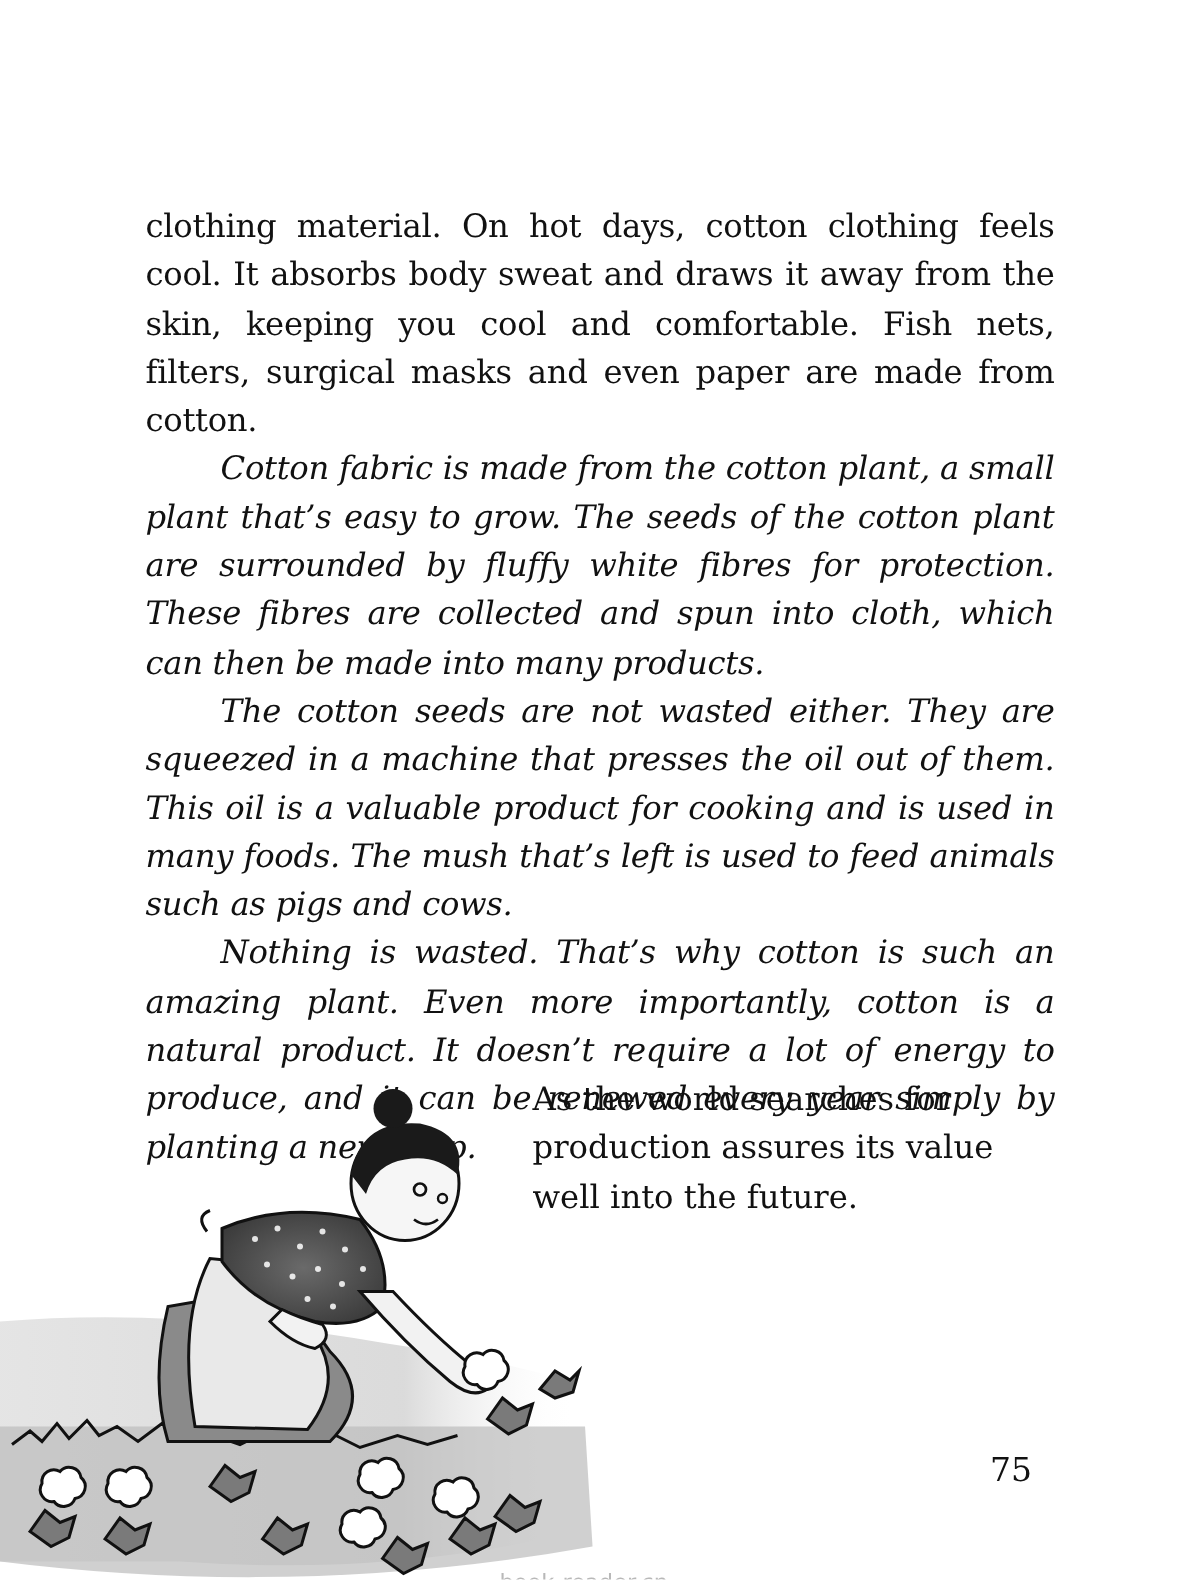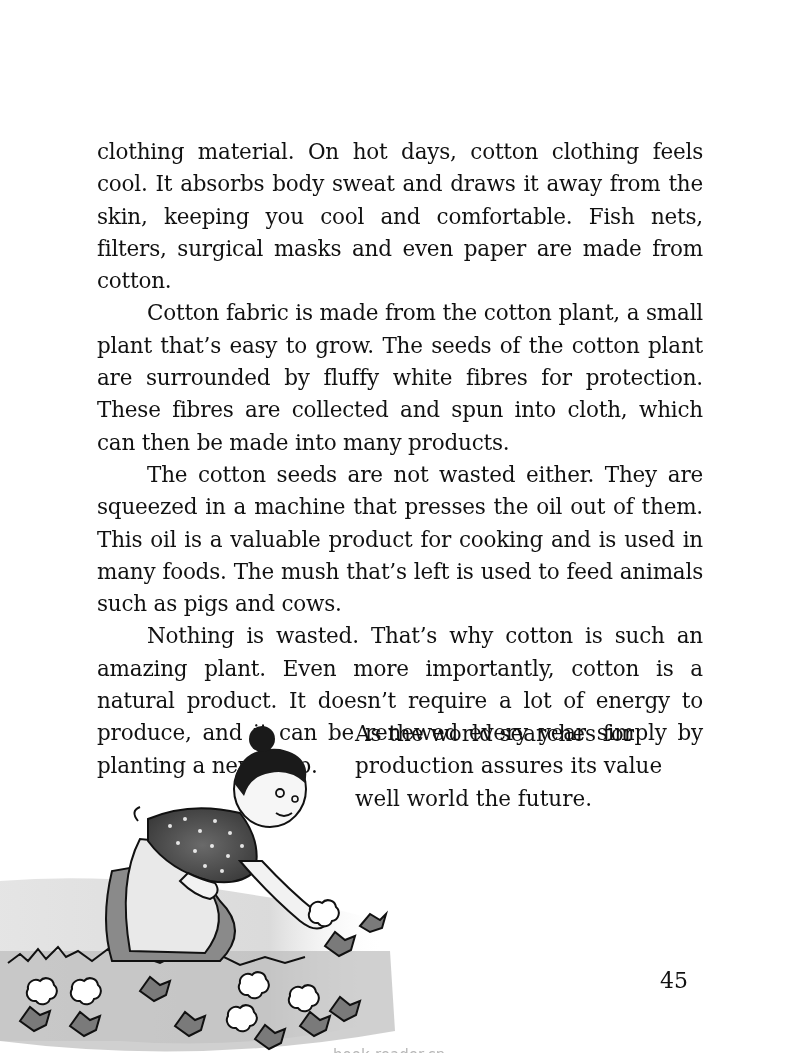--- a/index.html
+++ b/index.html
@@ -7,21 +7,21 @@
     width: 800px; height: 1053px; background: #ffffff; position: relative; overflow: hidden;
     font-family: "DejaVu Serif", "Liberation Serif", serif; color: #111;
   }
   .page { position: absolute; left: 0; top: 16px; width: 800px; height: 1053px; }
   .body-text {
     position: absolute; left: 97px; top: 120px; width: 606px;
     font-size: 21.5px; line-height: 32.3px; text-align: justify;
     letter-spacing: -0.2px;
   }
   .para { margin: 0; text-indent: 0; }
-  .para.indent { text-indent: 50px; }
+  .para.indent { text-indent: 50px; font-style: italic; }
   .side-text {
     position: absolute; left: 355px; top: 702px; width: 348px;
     font-size: 21.5px; line-height: 32.3px; 
   }
   .side-text .ln { display: block; white-space: nowrap; }
   .page-number {
     position: absolute; left: 660px; top: 952px; font-size: 22px;
   }
   .watermark {
     position: absolute; left: 333px; top: 1030px; font-family: "DejaVu Sans", "Liberation Sans", sans-serif;
@@ -37,21 +37,21 @@
   <div class="body-text">
     <p class="para">clothing material. On hot days, cotton clothing feels cool. It absorbs body sweat and draws it away from the skin, keeping you cool and comfortable. Fish nets, filters, surgical masks and even paper are made from cotton.</p>
     <p class="para indent">Cotton fabric is made from the cotton plant, a small plant that’s easy to grow. The seeds of the cotton plant are surrounded by fluffy white fibres for protection. These fibres are collected and spun into cloth, which can then be made into many products.</p>
     <p class="para indent">The cotton seeds are not wasted either. They are squeezed in a machine that presses the oil out of them. This oil is a valuable product for cooking and is used in many foods. The mush that’s left is used to feed animals such as pigs and cows.</p>
     <p class="para indent">Nothing is wasted. That’s why cotton is such an amazing plant. Even more importantly, cotton is a natural product. It doesn’t require a lot of energy to produce, and it can be renewed every year simply by planting a new crop.</p>
   </div>
 
   <div class="side-text">
     <span class="ln" style="padding-right:0">As the world searches for</span>
     <span class="ln">production assures its value</span>
-    <span class="ln" style="padding-right:108px">well world the future.</span>
+    <span class="ln" style="padding-right:108px">well into the future.</span>
   </div>
 
   <svg class="illustration" viewBox="0 0 400 348" xmlns="http://www.w3.org/2000/svg">
     <defs>
       <linearGradient id="ground" x1="0" y1="0" x2="1" y2="0">
         <stop offset="0" stop-color="#cfcfcf"></stop>
         <stop offset="0.7" stop-color="#bdbdbd"></stop>
         <stop offset="1" stop-color="#ffffff" stop-opacity="0"></stop>
       </linearGradient>
       <radialGradient id="blouse" cx="0.5" cy="0.5" r="0.6">
@@ -110,15 +110,15 @@
       <path d="M20 300 l10 -14 l10 8 l10 -4 l-4 14 l-12 6 z"></path>
       <path d="M70 305 l10 -14 l10 8 l10 -4 l-4 14 l-12 6 z"></path>
       <path d="M140 270 l10 -14 l10 8 l10 -4 l-4 14 l-12 6 z"></path>
       <path d="M175 305 l10 -14 l10 8 l10 -4 l-4 14 l-12 6 z"></path>
       <path d="M255 318 l10 -14 l10 8 l10 -4 l-4 14 l-12 6 z"></path>
       <path d="M300 305 l10 -14 l10 8 l10 -4 l-4 14 l-12 6 z"></path>
       <path d="M330 290 l10 -14 l10 8 l10 -4 l-4 14 l-12 6 z"></path>
     </g>
   </svg>
 
-  <div class="page-number">45</div>
+  <div class="page-number">75</div>
   <div class="watermark">book-reader.cn</div>
 </div>
 
 </body></html>

